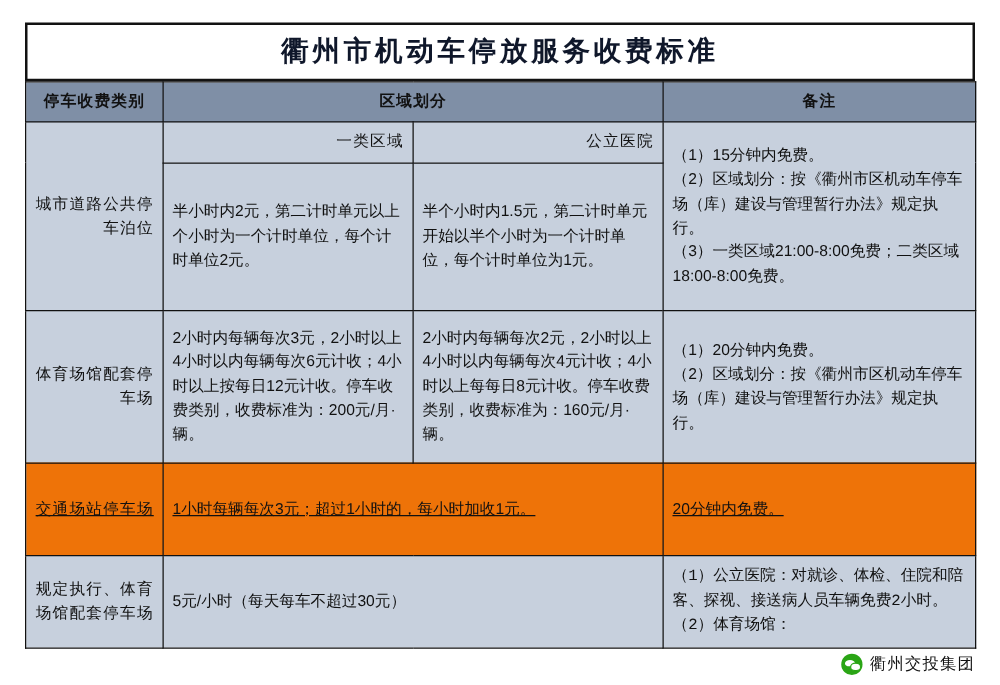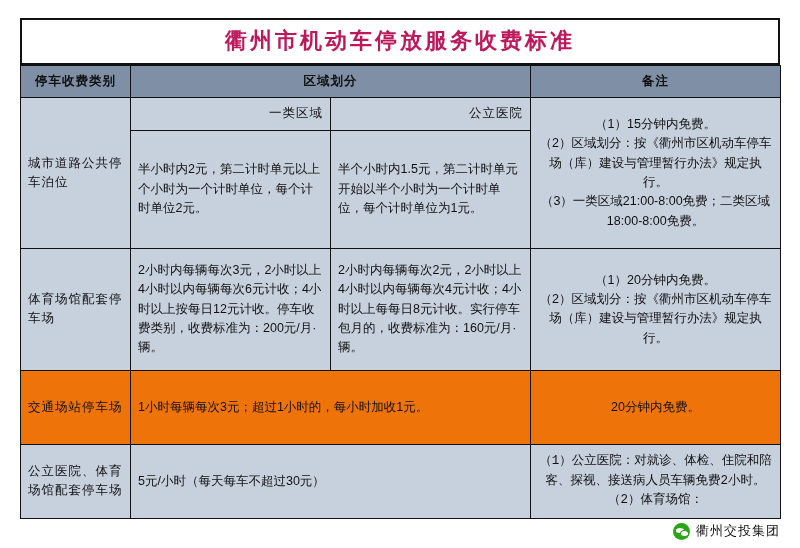--- a/index.html
+++ b/index.html
@@ -26,21 +26,21 @@
     background: #ffffff;
     text-align: center;
     padding: 6px 0 7px 0;
     margin: 0 0 0 0;
   }
   .title-bar .title-text {
     font-family: "DejaVu Sans", sans-serif;
     font-weight: bold;
     font-size: 22px;
     letter-spacing: 3px;
-    color: #be185d;
+    color: #0f172a;
   }
   table.fee {
     border-collapse: collapse;
     width: 760px;
     table-layout: fixed;
     margin-top: 0;
   }
   table.fee td, table.fee th {
     border: 1px solid #111111;
     vertical-align: middle;
@@ -63,39 +63,40 @@
   .zone-hdr {
     background: #c7d0dd;
     text-align: right;
     font-weight: normal;
     font-size: 13px;
     height: 32px;
     letter-spacing: 1px;
   }
   .cat-cell {
     background: #c7d0dd;
-    text-align: left;
+    text-align: right;
     font-size: 13px;
     letter-spacing: 1px;
     line-height: 1.7;
   }
   .body-cell {
     background: #c7d0dd;
     text-align: left;
   }
   .body-cell.center {
     text-align: left;
   }
   .note-cell {
     background: #c7d0dd;
-    text-align: center;
+    text-align: left;
   }
   .row-orange td {
     background: #ee7308 !important;
     color: #111111;
+    text-decoration: underline;
   }
   .row-orange .cat-cell {
     background: #ee7308 !important;
   }
   .h-road { height: 118px; }
   .h-gov { height: 122px; }
   .h-transit { height: 74px; }
   .h-hosp { height: 74px; }
 
   .footer {
@@ -174,33 +175,33 @@
       </tr>
 
       <tr>
         <td class="body-cell h-road">半小时内2元，第二计时单元以上个小时为一个计时单位，每个计时单位2元。</td>
         <td class="body-cell h-road">半个小时内1.5元，第二计时单元开始以半个小时为一个计时单位，每个计时单位为1元。</td>
       </tr>
 
       <tr>
         <td class="cat-cell h-gov">体育场馆配套停车场</td>
         <td class="body-cell h-gov">2小时内每辆每次3元，2小时以上4小时以内每辆每次6元计收；4小时以上按每日12元计收。停车收费类别，收费标准为：200元/月·辆。</td>
-        <td class="body-cell h-gov">2小时内每辆每次2元，2小时以上4小时以内每辆每次4元计收；4小时以上每每日8元计收。实行停车包月的，收费标准为：160元/月·辆。</td>
+        <td class="body-cell h-gov">2小时内每辆每次2元，2小时以上4小时以内每辆每次4元计收；4小时以上每每日8元计收。停车收费类别，收费标准为：160元/月·辆。</td>
         <td class="note-cell h-gov" style="white-space:pre-line;">（1）20分钟内免费。
 （2）区域划分：按《衢州市区机动车停车场（库）建设与管理暂行办法》规定执行。</td>
       </tr>
 
       <tr class="row-orange">
         <td class="cat-cell h-transit">交通场站停车场</td>
         <td class="body-cell center h-transit" colspan="2">1小时每辆每次3元；超过1小时的，每小时加收1元。</td>
         <td class="note-cell h-transit">20分钟内免费。</td>
       </tr>
 
       <tr>
-        <td class="cat-cell h-hosp">公立医院、体育场馆配套停车场</td>
+        <td class="cat-cell h-hosp">规定执行、体育场馆配套停车场</td>
         <td class="body-cell center h-hosp" colspan="2">5元/小时（每天每车不超过30元）</td>
         <td class="note-cell h-hosp" style="white-space:pre-line;font-family:Liberation Mono, monospace;">（1）公立医院：对就诊、体检、住院和陪客、探视、接送病人员车辆免费2小时。
 （2）体育场馆：</td>
       </tr>
     </tbody>
   </table>
 
   <div class="footer">
     <span class="wechat-badge"></span>
     <span class="footer-text">衢州交投集团</span>

